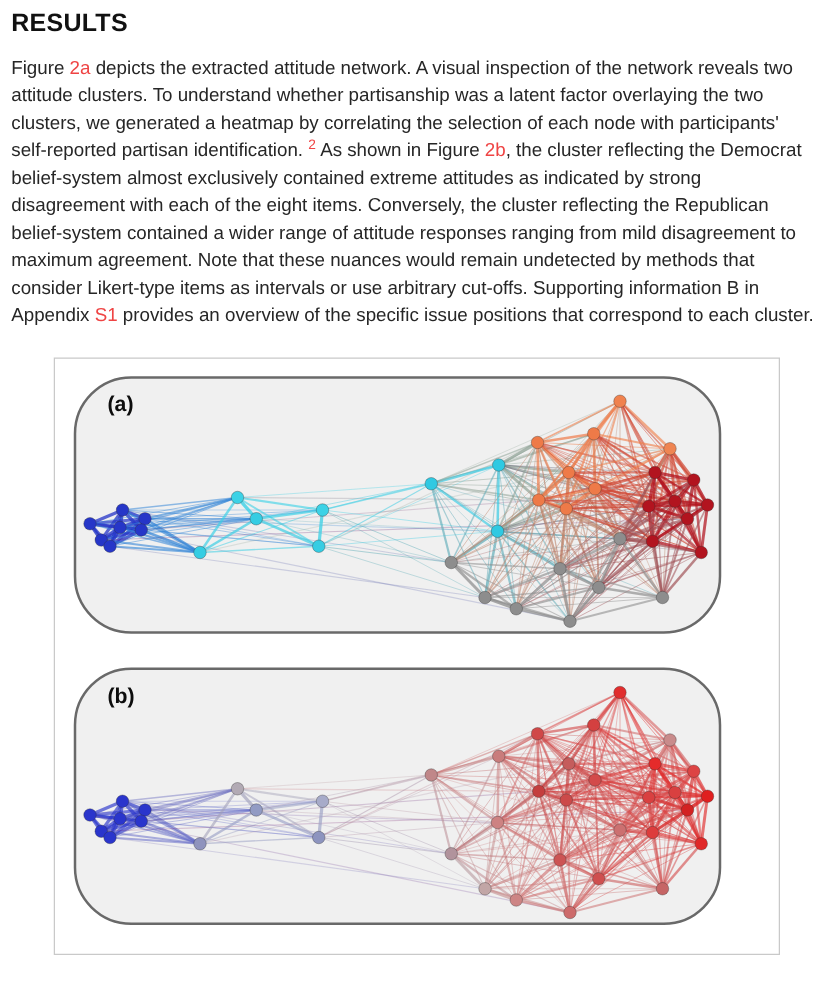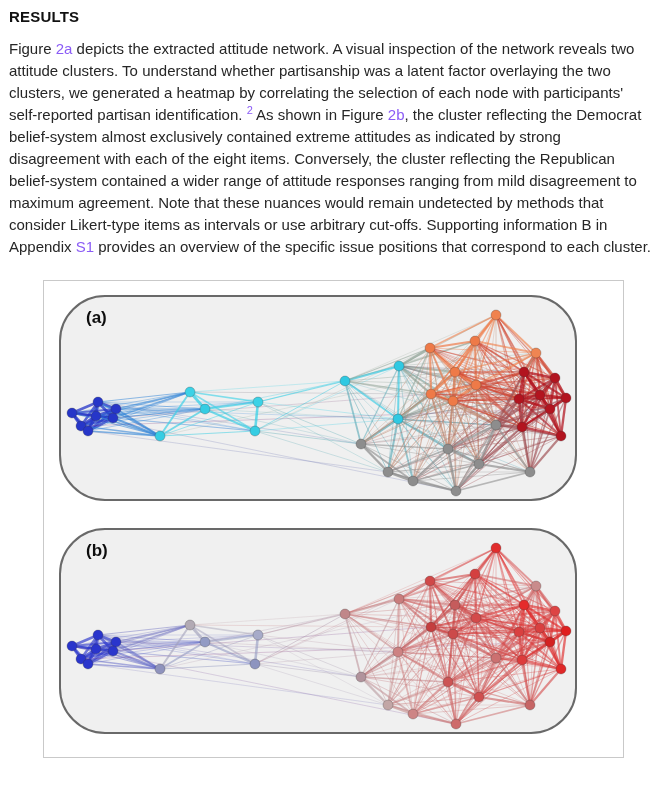--- a/index.html
+++ b/index.html
@@ -3,27 +3,27 @@
 <meta charset="utf-8">
 <style>
   html,body{margin:0;padding:0;background:#ffffff;}
   body{
     width:659px;height:795px;overflow:hidden;
     font-family:"Liberation Sans","DejaVu Sans",sans-serif;
     color:#222222;position:relative;
   }
   .content{padding:6px 8px 0 9px;}
   h1.results{
-    font-size:15px;font-weight:800;color:#111111;
+    font-size:20px;font-weight:800;color:#111111;
     margin:2px 0 13px 0;letter-spacing:0.2px;
   }
   p.body-text{
     font-size:15px;line-height:22px;margin:0;width:645px;color:#262626;
   }
-  p.body-text a{color:#8b5cf6;text-decoration:none;cursor:pointer;}
+  p.body-text a{color:#ef4444;text-decoration:none;cursor:pointer;}
   p.body-text sup a{font-size:11px;}
   sup{line-height:0;}
   .figure-box{
     margin:22px 0 0 34px;width:549px;height:453px;
     border:1px solid #c9c9c9;background:#ffffff;
     padding:14px 15px 9px 15px;box-sizing:content-box;
   }
   .panel{
     position:relative;width:514px;height:202px;
     border:2.5px solid #696969;border-radius:46px;

